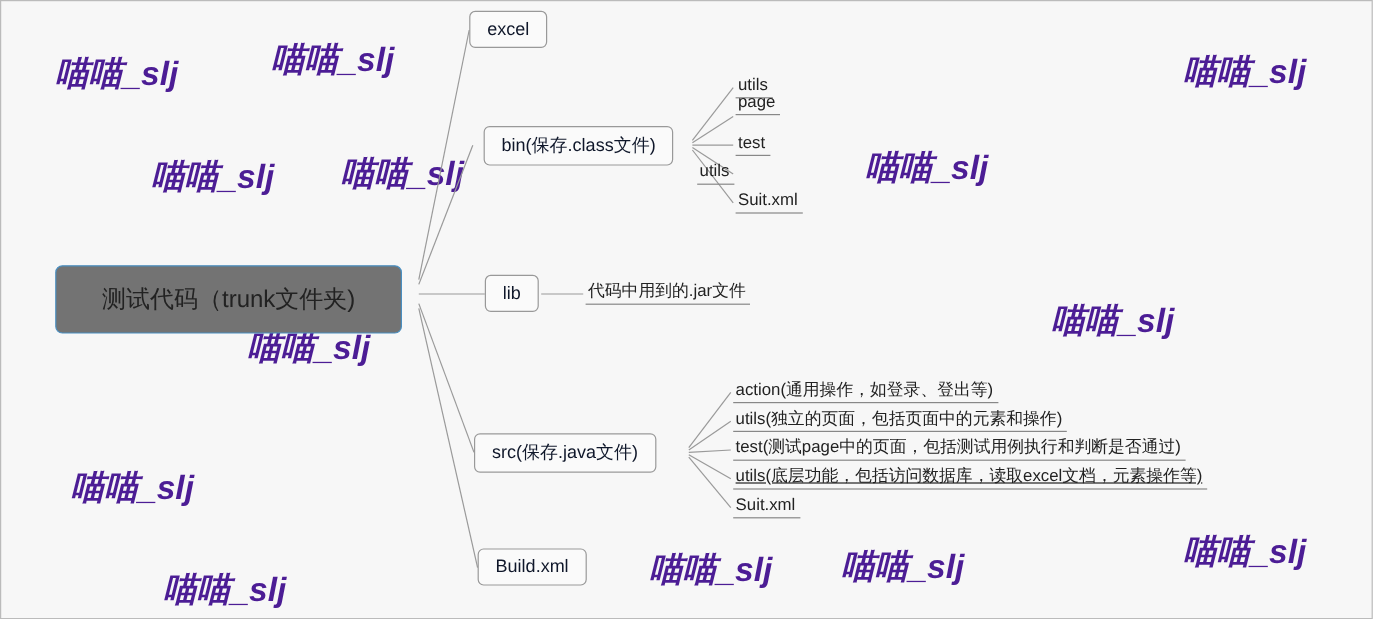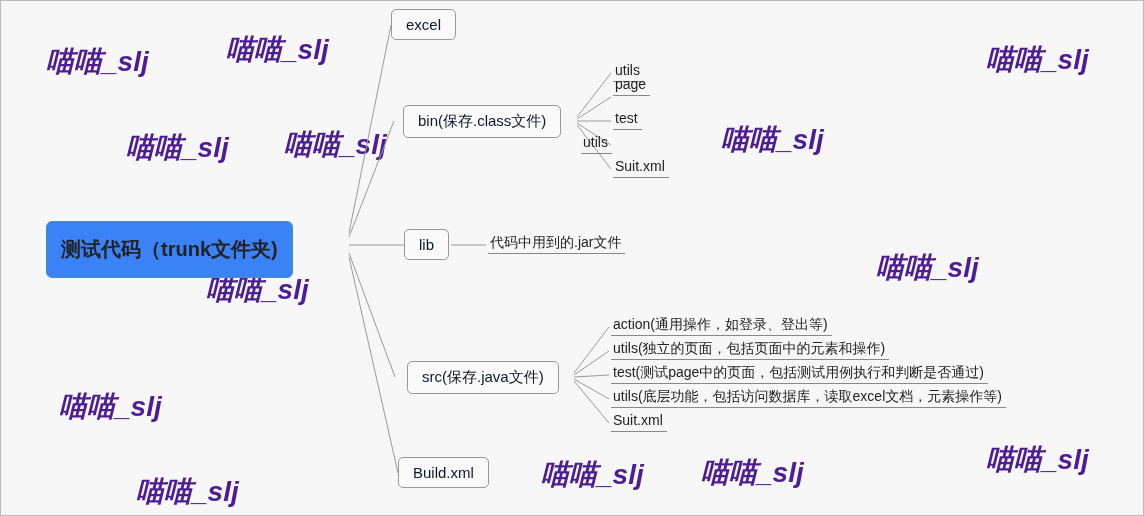--- a/index.html
+++ b/index.html
@@ -31,26 +31,26 @@
   pointer-events: none;
 }
 svg.connectors line {
   stroke: #9a9a9a;
   stroke-width: 1;
 }
 .node {
   position: absolute;
 }
 .root-node {
-  background: #3b82f6;
+  background: #737373;
   border: 1px solid #4a8fc1;
   border-radius: 6px;
-  padding: 14px 14px;
+  padding: 14px 38px;
   font-size: 20px;
-  font-weight: bold;
+  font-weight: normal;
   color: #222;
   white-space: nowrap;
 }
 .branch-node {
   background: #fafafa;
   border: 1px solid #999;
   border-radius: 5px;
   padding: 6px 14px;
   font-size: 15px;
   color: #0f172a;
@@ -116,20 +116,20 @@
 <div class="node branch-node" style="left:379px; top:104px;margin-left:23px;">bin(保存.class文件)</div>
 <div class="node leaf-node" style="left:612px; top:60px;">utils</div>
 <div class="node leaf-node" style="left:612px; top:74px;">page</div>
 <div class="node leaf-node" style="left:612px; top:108px;">test</div>
 <div class="node leaf-node" style="left:580px; top:132px;">utils</div>
 <div class="node leaf-node" style="left:612px; top:156px;">Suit.xml</div>
 
 <div class="node branch-node" style="left:403px; top:228px;">lib</div>
 <div class="node leaf-node" style="left:487px; top:232px;">代码中用到的.jar文件</div>
 
-<div class="node branch-node" style="left:406px; top:360px;">src(保存.java文件)</div>
+<div class="node branch-node" style="left:394px; top:360px;">src(保存.java文件)</div>
 <div class="node leaf-node" style="left:610px; top:314px;">action(通用操作，如登录、登出等)</div>
 <div class="node leaf-node" style="left:610px; top:338px;">utils(独立的页面，包括页面中的元素和操作)</div>
 <div class="node leaf-node" style="left:610px; top:362px;">test(测试page中的页面，包括测试用例执行和判断是否通过)</div>
-<div class="node leaf-node" style="left:610px; top:386px;">utils(底层功能，包括访问数据库，读取excel文档，元素操作等)</div>
+<div class="node leaf-node" style="left:610px; top:386px;text-decoration:underline;">utils(底层功能，包括访问数据库，读取excel文档，元素操作等)</div>
 <div class="node leaf-node" style="left:610px; top:410px;">Suit.xml</div>
 
 <div class="node branch-node" style="left:397px; top:456px;">Build.xml</div>
 
 </body></html>

